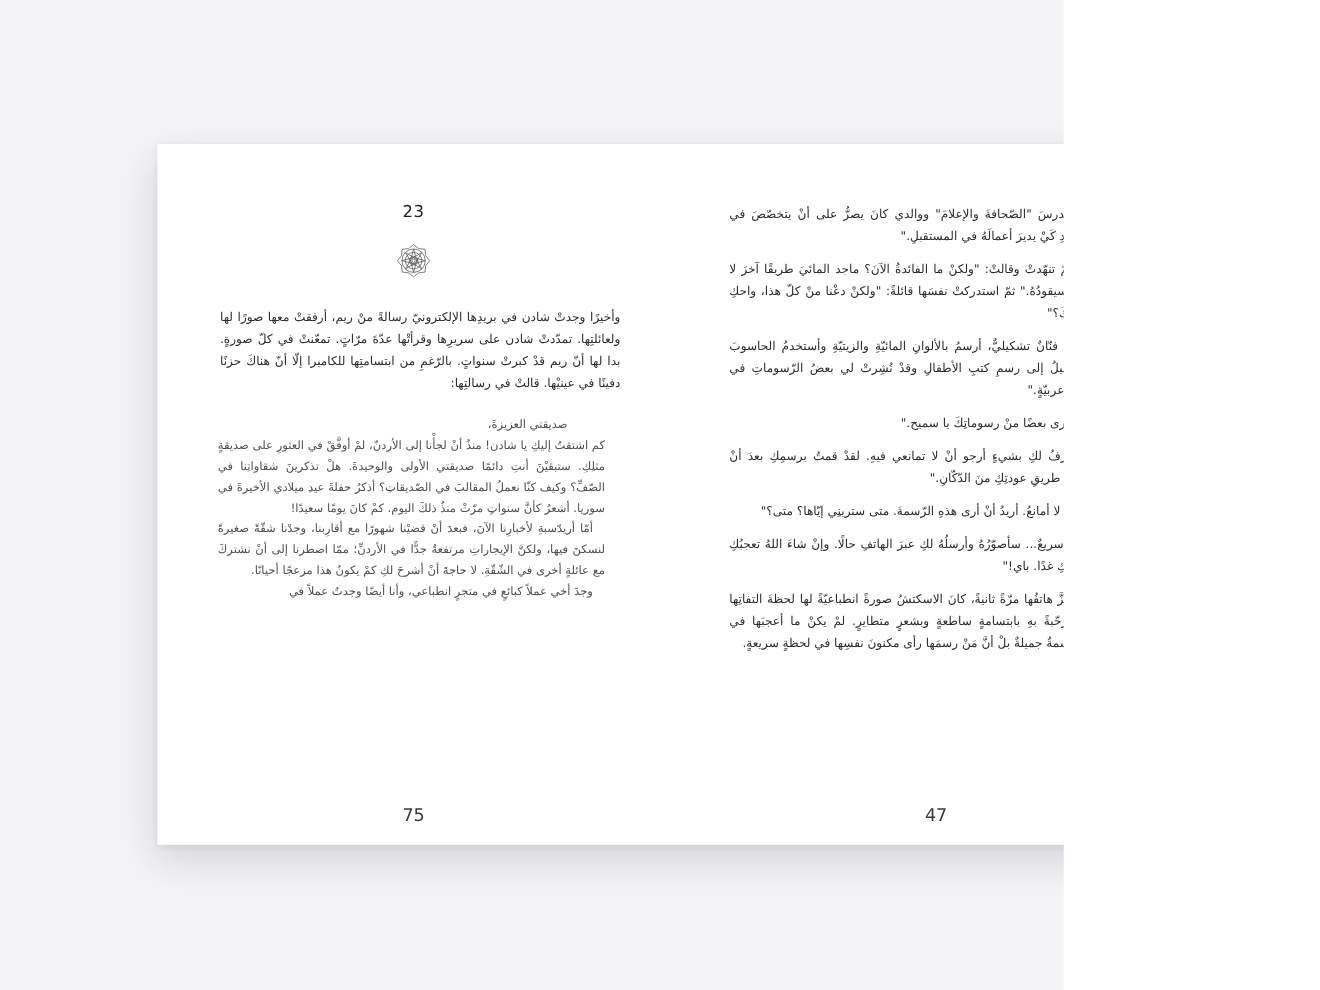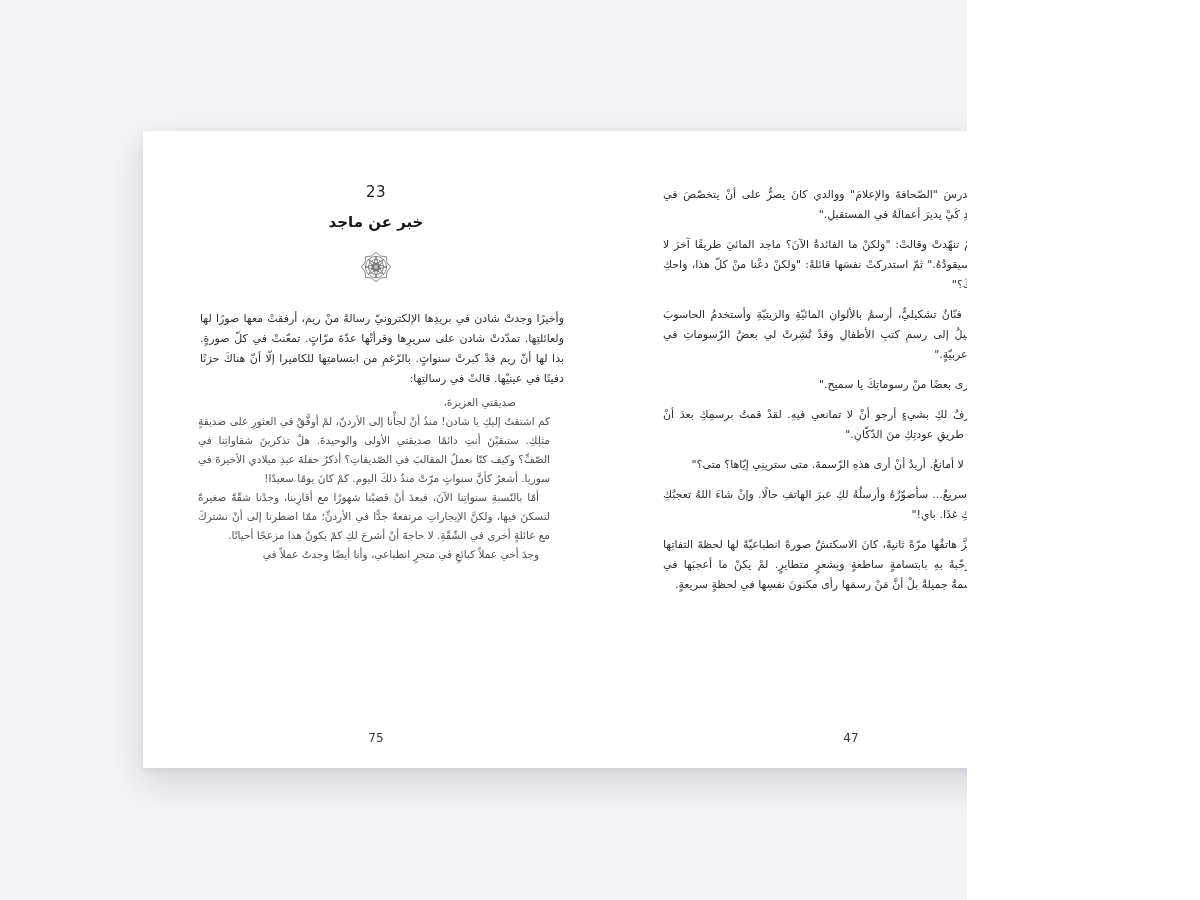--- a/index.html
+++ b/index.html
@@ -57,21 +57,21 @@
   .body-text {
     font-size: 11px;
     line-height: 20px;
     color: #2d2d2d;
     text-align: justify;
     text-align-last: right;
   }
   .intro { margin-top: 18px; margin-left: 12px; }
 
   .letter {
-    margin-top: 4px;
+    margin-top: 18px;
     margin-right: 14px;
     margin-left: 10px;
   }
   .letter p {
     font-size: 10.5px;
     line-height: 19px;
     color: #4f4f4f;
     text-align: justify;
     text-align-last: right;
   }
@@ -79,56 +79,55 @@
   .letter .letter-par-indent { text-indent: 11px; }
 
   .page-right p.body-text { margin-bottom: 10px; }
 
   .page-number {
     position: absolute;
     top: 600px;
     left: 0;
     right: 0;
     text-align: center;
-    font-size: 12px;
+    font-size: 16px;
     color: #3a3a3a;
     direction: ltr;
   }
 
   svg.rosette { display: inline-block; }
 </style>
 </head>
 <body>
 
 <div class="stage">
   <div class="spread">
 
     <section class="page page-left" lang="ar">
       <div class="chapter-number">23</div>
-      <h1 class="chapter-title">خبر عن ماجد</h1>
       <div class="ornament-wrap">
         <svg class="rosette" width="44" height="44" viewBox="0 0 48 48" aria-hidden="true">
           <g fill="none" stroke="#606060" stroke-width="0.8">
             <polygon points="40,24 36,29 35.3,35.3 29,36 24,40 19,36 12.7,35.3 12,29 8,24 12,19 12.7,12.7 19,12 24,8 29,12 35.3,12.7 36,19"></polygon>
             <circle cx="24" cy="24" r="11.6"></circle>
             <circle cx="24" cy="24" r="8.2"></circle>
             <circle cx="24" cy="24" r="4.4"></circle>
             <circle cx="24" cy="24" r="1.5"></circle>
             <path d="M24 12.4 L27 24 L24 35.6 L21 24 Z"></path>
             <path d="M35.6 24 L24 27 L12.4 24 L24 21 Z"></path>
             <path d="M32.2 15.8 L26 26 L15.8 32.2 L22 22 Z"></path>
             <path d="M32.2 32.2 L22 26 L15.8 15.8 L26 22 Z"></path>
           </g>
         </svg>
       </div>
       <p class="body-text intro">وأخيرًا وجدتْ شادن في بريدِها الإلكترونيّ رسالةً منْ ريم، أرفقتْ معها صورًا لها ولعائلتِها. تمدّدتْ شادن على سريرِها وقرأتْها عدّةَ مرّاتٍ. تمعّنتْ في كلّ صورةٍ. بدا لها أنّ ريم قدْ كبرتْ سنواتٍ. بالرّغمِ من ابتسامتِها للكاميرا إلّا أنّ هناكَ حزنًا دفينًا في عينيْها. قالتْ في رسالتِها:</p>
       <div class="letter">
         <p class="salutation">صديقتي العزيزةَ،</p>
         <p>كم اشتقتُ إليكِ يا شادن! منذُ أنْ لجأْنا إلى الأردنّ، لمْ أوفَّقْ في العثورِ على صديقةٍ مثلِكِ. ستبقيْنَ أنتِ دائمًا صديقتي الأولى والوحيدةَ. هلْ تذكرينَ شقاواتِنا في الصّفِّ؟ وكيف كنّا نعملُ المقالبَ في الصّديقاتِ؟ أذكرُ حفلةَ عيدِ ميلادي الأخيرةَ في سوريا. أشعرُ كأنَّ سنواتٍ مرّتْ منذُ ذلكَ اليوم. كمْ كانَ يومًا سعيدًا!</p>
-        <p class="letter-par-indent">أمّا بالنّسبةِ سنواتِنا الآنَ، فبعدَ أنْ قضيْنا شهورًا مع أقارِبنا، وجدْنا شقّةً صغيرةً لنسكنَ فيها، ولكنَّ الإيجاراتِ مرتفعةٌ جدًّا في الأردنِّ؛ ممّا اضطرنا إلى أنْ نشتركَ مع عائلةٍ أخرى في الشّقّةِ. لا حاجةَ أنْ أشرحَ لكِ كمْ يكونُ هذا مزعجًا أحيانًا.</p>
+        <p class="letter-par-indent">أمّا أريدّسبةِ لأخبارِنا الآنَ، فبعدَ أنْ قضيْنا شهورًا مع أقارِبنا، وجدْنا شقّةً صغيرةً لنسكنَ فيها، ولكنَّ الإيجاراتِ مرتفعةٌ جدًّا في الأردنِّ؛ ممّا اضطرنا إلى أنْ نشتركَ مع عائلةٍ أخرى في الشّقّةِ. لا حاجةَ أنْ أشرحَ لكِ كمْ يكونُ هذا مزعجًا أحيانًا.</p>
         <p class="letter-par-indent">وجدَ أخي عملاً كبائعٍ في متجرٍ انطباعي، وأنا أيضًا وجدتُ عملاً في</p>
       </div>
       <div class="page-number">75</div>
     </section>
 
     <section class="page page-right" lang="ar">
       <p class="body-text">يرغبُ في أنْ يدرسَ "الصّحافةَ والإعلامَ" ووالدي كانَ يصرُّ على أنْ يتخصّصَ في التّجارةِ والاقتصادِ كَيْ يديرَ أعمالَهُ في المستقبلِ."</p>
       <p class="body-text">صمتَتْ لحظةً ثمّ تنهّدتْ وقالتْ: "ولكنْ ما الفائدةُ الآنَ؟ ماجد المائيَ طريقًا آخرَ لا نعرفُ إلى أينَ سيقودُهُ." ثمّ استدركتْ نفسَها قائلةً: "ولكنْ دعْنا منْ كلّ هذا، واحكِ لي عنْ رسوماتِكَ؟"</p>
       <p class="body-text">قالَ سميح: "أنا فنّانٌ تشكيليٌّ، أرسمُ بالألوانِ المائيّةِ والزيتيّةِ وأستخدمُ الحاسوبَ للرّسمِ أيضًا. أميلُ إلى رسمِ كتبِ الأطفالِ وقدْ نُشِرتْ لي بعضُ الرّسوماتِ في مجلّاتٍ سوريّةٍ وعربيّةٍ."</p>
       <p class="body-text">- "كمْ أحبُّ أنْ أرى بعضًا منْ رسوماتِكَ يا سميح."</p>

